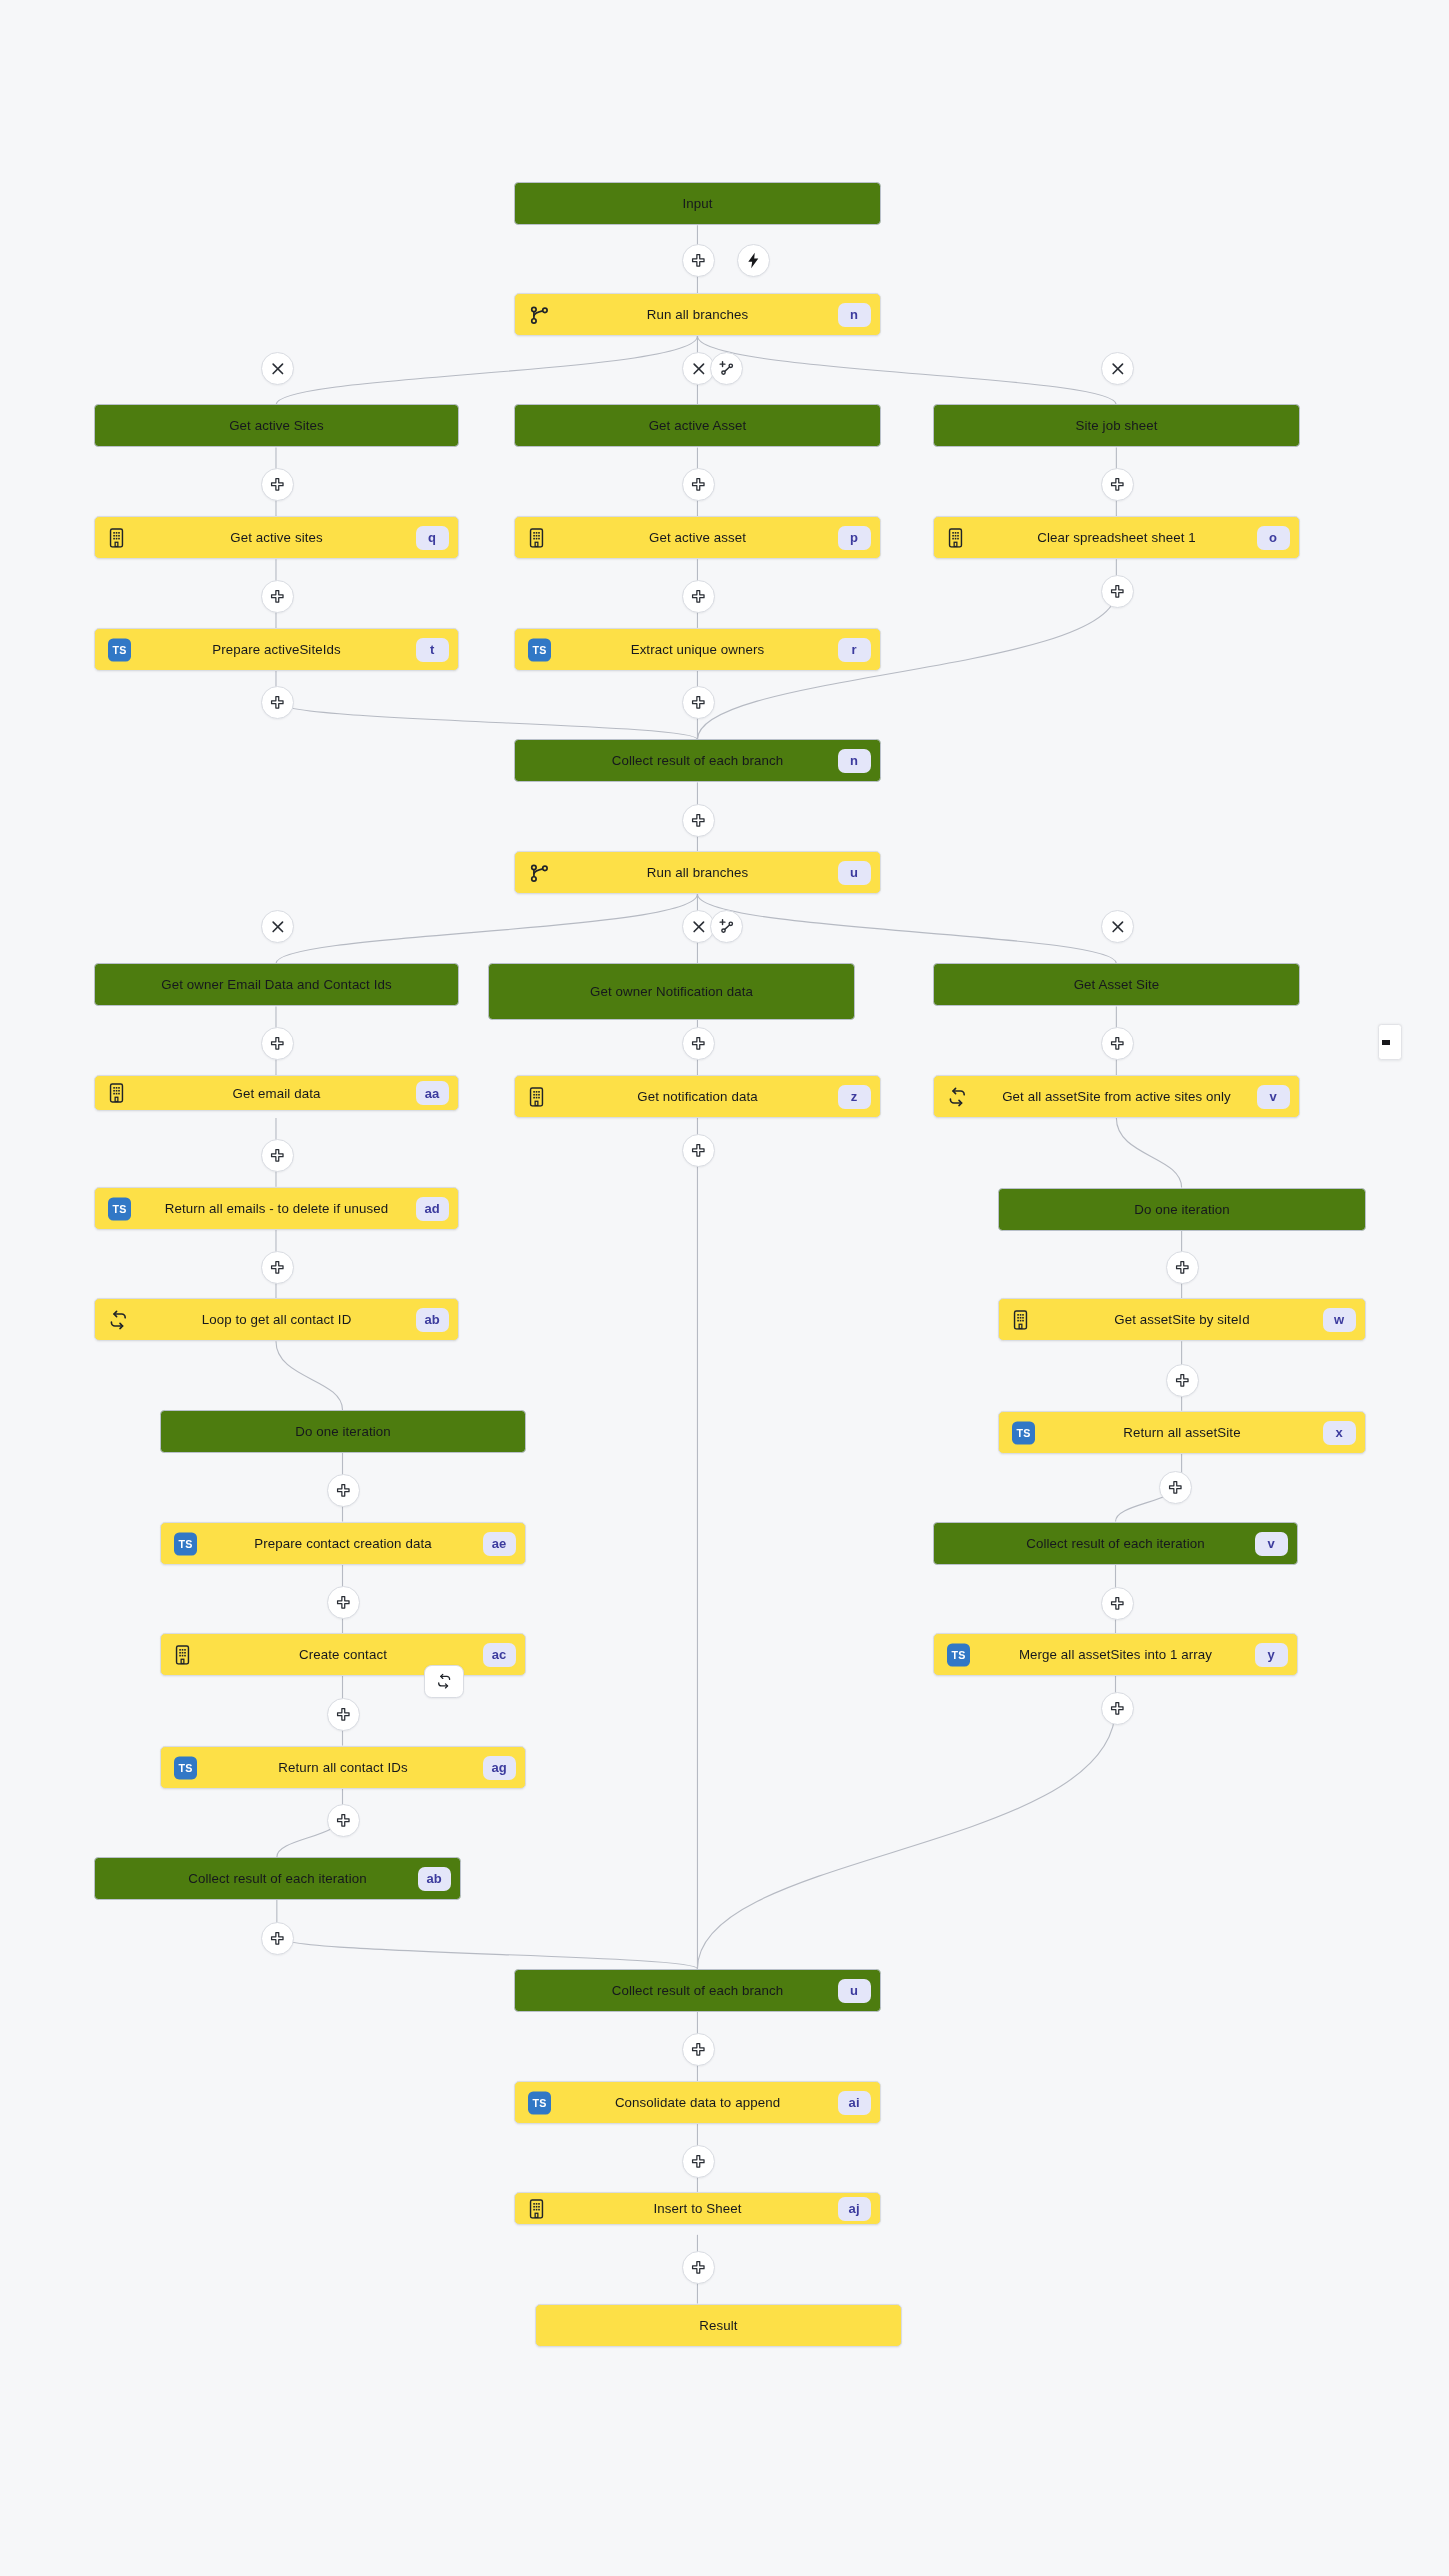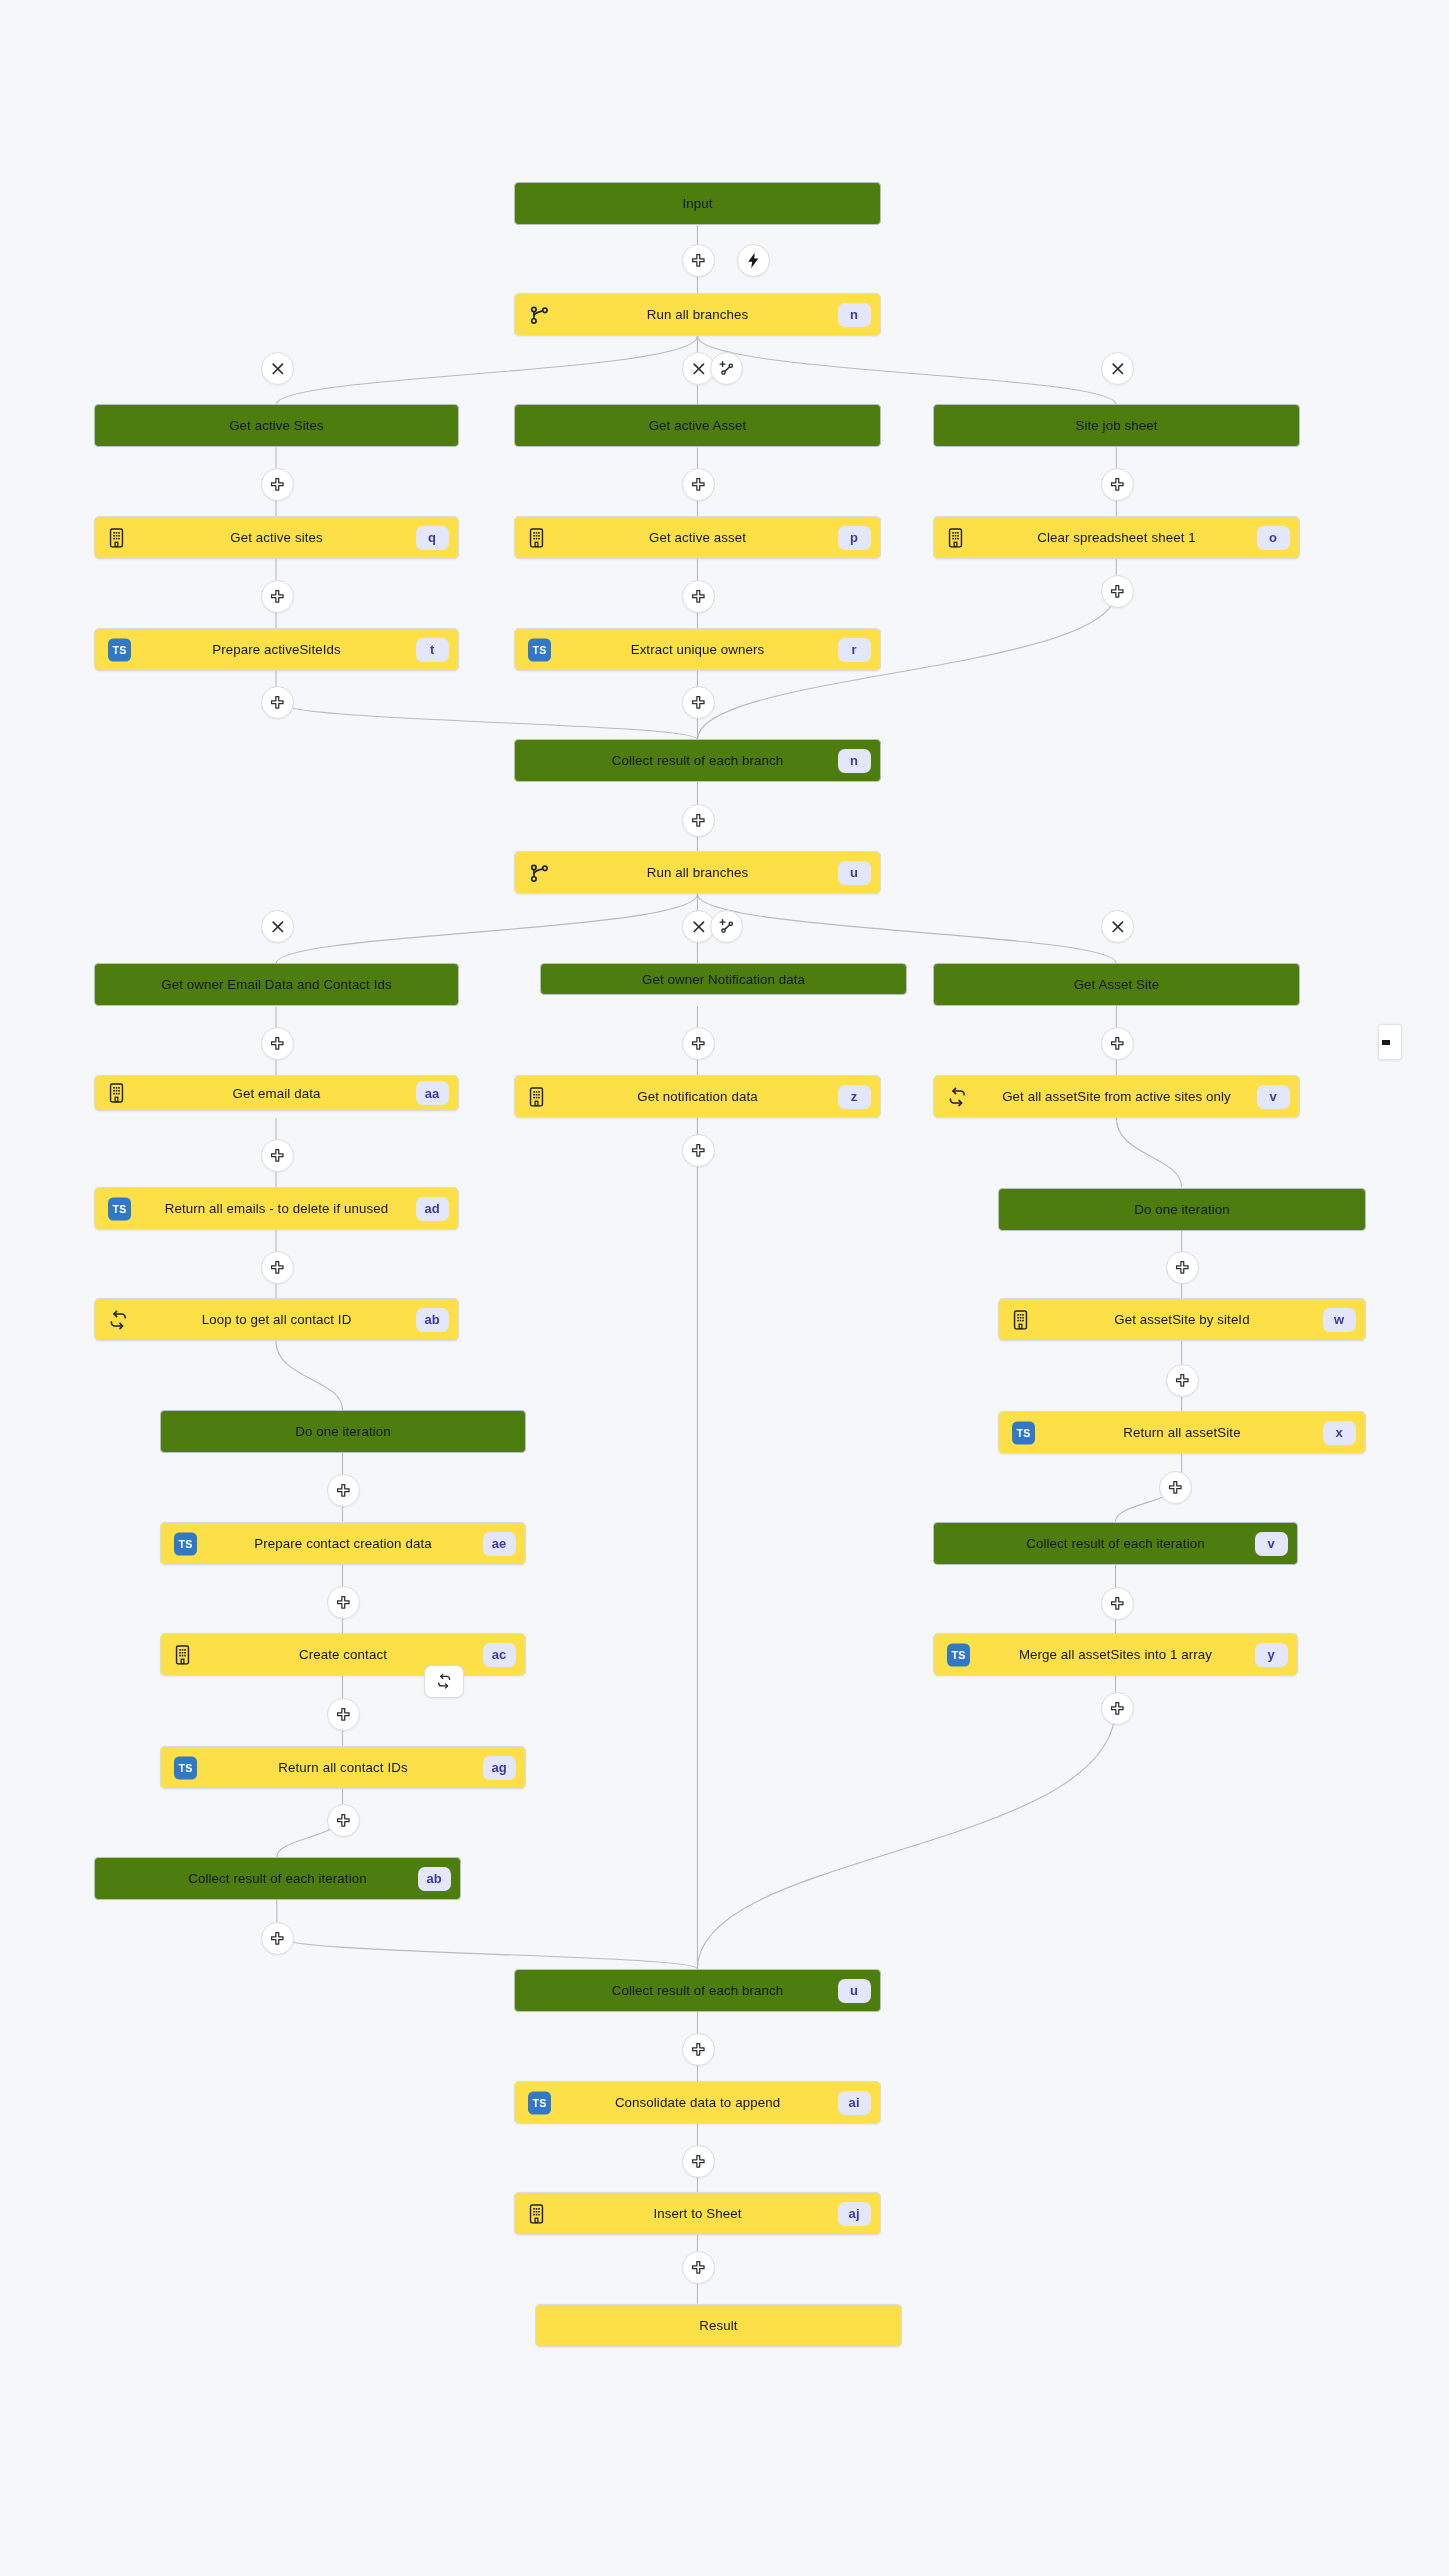--- a/index.html
+++ b/index.html
@@ -184,21 +184,21 @@
           <path d="M7 9.2v8.2"></path>
           <path d="M7 14.5c0-4 6.5-5.5 10.3-6.3"></path>
         </svg>
       </span>
       <span class="label">Run all branches</span>
       <span class="badge">u</span>
     </div>
     <div class="node kind-header" style="left: 94px; top: 963px; width: 365px; height: 43px;">
       <span class="label">Get owner Email Data and Contact Ids</span>
     </div>
-    <div class="node kind-header" style="left: 540px; top: 963px; width: 367px; height: 32px;">
+    <div class="node kind-header" style="left: 488px; top: 963px; width: 367px; height: 57px;">
       <span class="label">Get owner Notification data</span>
     </div>
     <div class="node kind-header" style="left: 933px; top: 963px; width: 367px; height: 43px;">
       <span class="label">Get Asset Site</span>
     </div>
     <div class="node kind-action" style="left: 94px; top: 1075px; width: 365px; height: 36px;">
       <span class="node-icon">
         <svg width="17" height="20.6" viewBox="0 0 20 24" fill="none">
           <rect x="3" y="1.5" width="14" height="21" rx="2" stroke="#1f2329" stroke-width="1.7"></rect>
           <rect x="6.2" y="5" width="1.9" height="1.9" fill="#1f2329"></rect>
@@ -360,21 +360,21 @@
       <span class="label">Collect result of each branch</span>
       <span class="badge">u</span>
     </div>
     <div class="node kind-action" style="left: 514px; top: 2081px; width: 367px; height: 43px;">
       <span class="node-icon">
         <span class="ts-icon">TS</span>
       </span>
       <span class="label">Consolidate data to append</span>
       <span class="badge">ai</span>
     </div>
-    <div class="node kind-action" style="left: 514px; top: 2192px; width: 367px; height: 43px;">
+    <div class="node kind-action" style="left: 514px; top: 2192px; width: 367px; height: 33px;">
       <span class="node-icon">
         <svg width="17" height="20.6" viewBox="0 0 20 24" fill="none">
           <rect x="3" y="1.5" width="14" height="21" rx="2" stroke="#1f2329" stroke-width="1.7"></rect>
           <rect x="6.2" y="5" width="1.9" height="1.9" fill="#1f2329"></rect>
           <rect x="9.1" y="5" width="1.9" height="1.9" fill="#1f2329"></rect>
           <rect x="12" y="5" width="1.9" height="1.9" fill="#1f2329"></rect>
           <rect x="6.2" y="8.4" width="1.9" height="1.9" fill="#1f2329"></rect>
           <rect x="9.1" y="8.4" width="1.9" height="1.9" fill="#1f2329"></rect>
           <rect x="12" y="8.4" width="1.9" height="1.9" fill="#1f2329"></rect>
           <rect x="6.2" y="11.8" width="1.9" height="1.9" fill="#1f2329"></rect>

